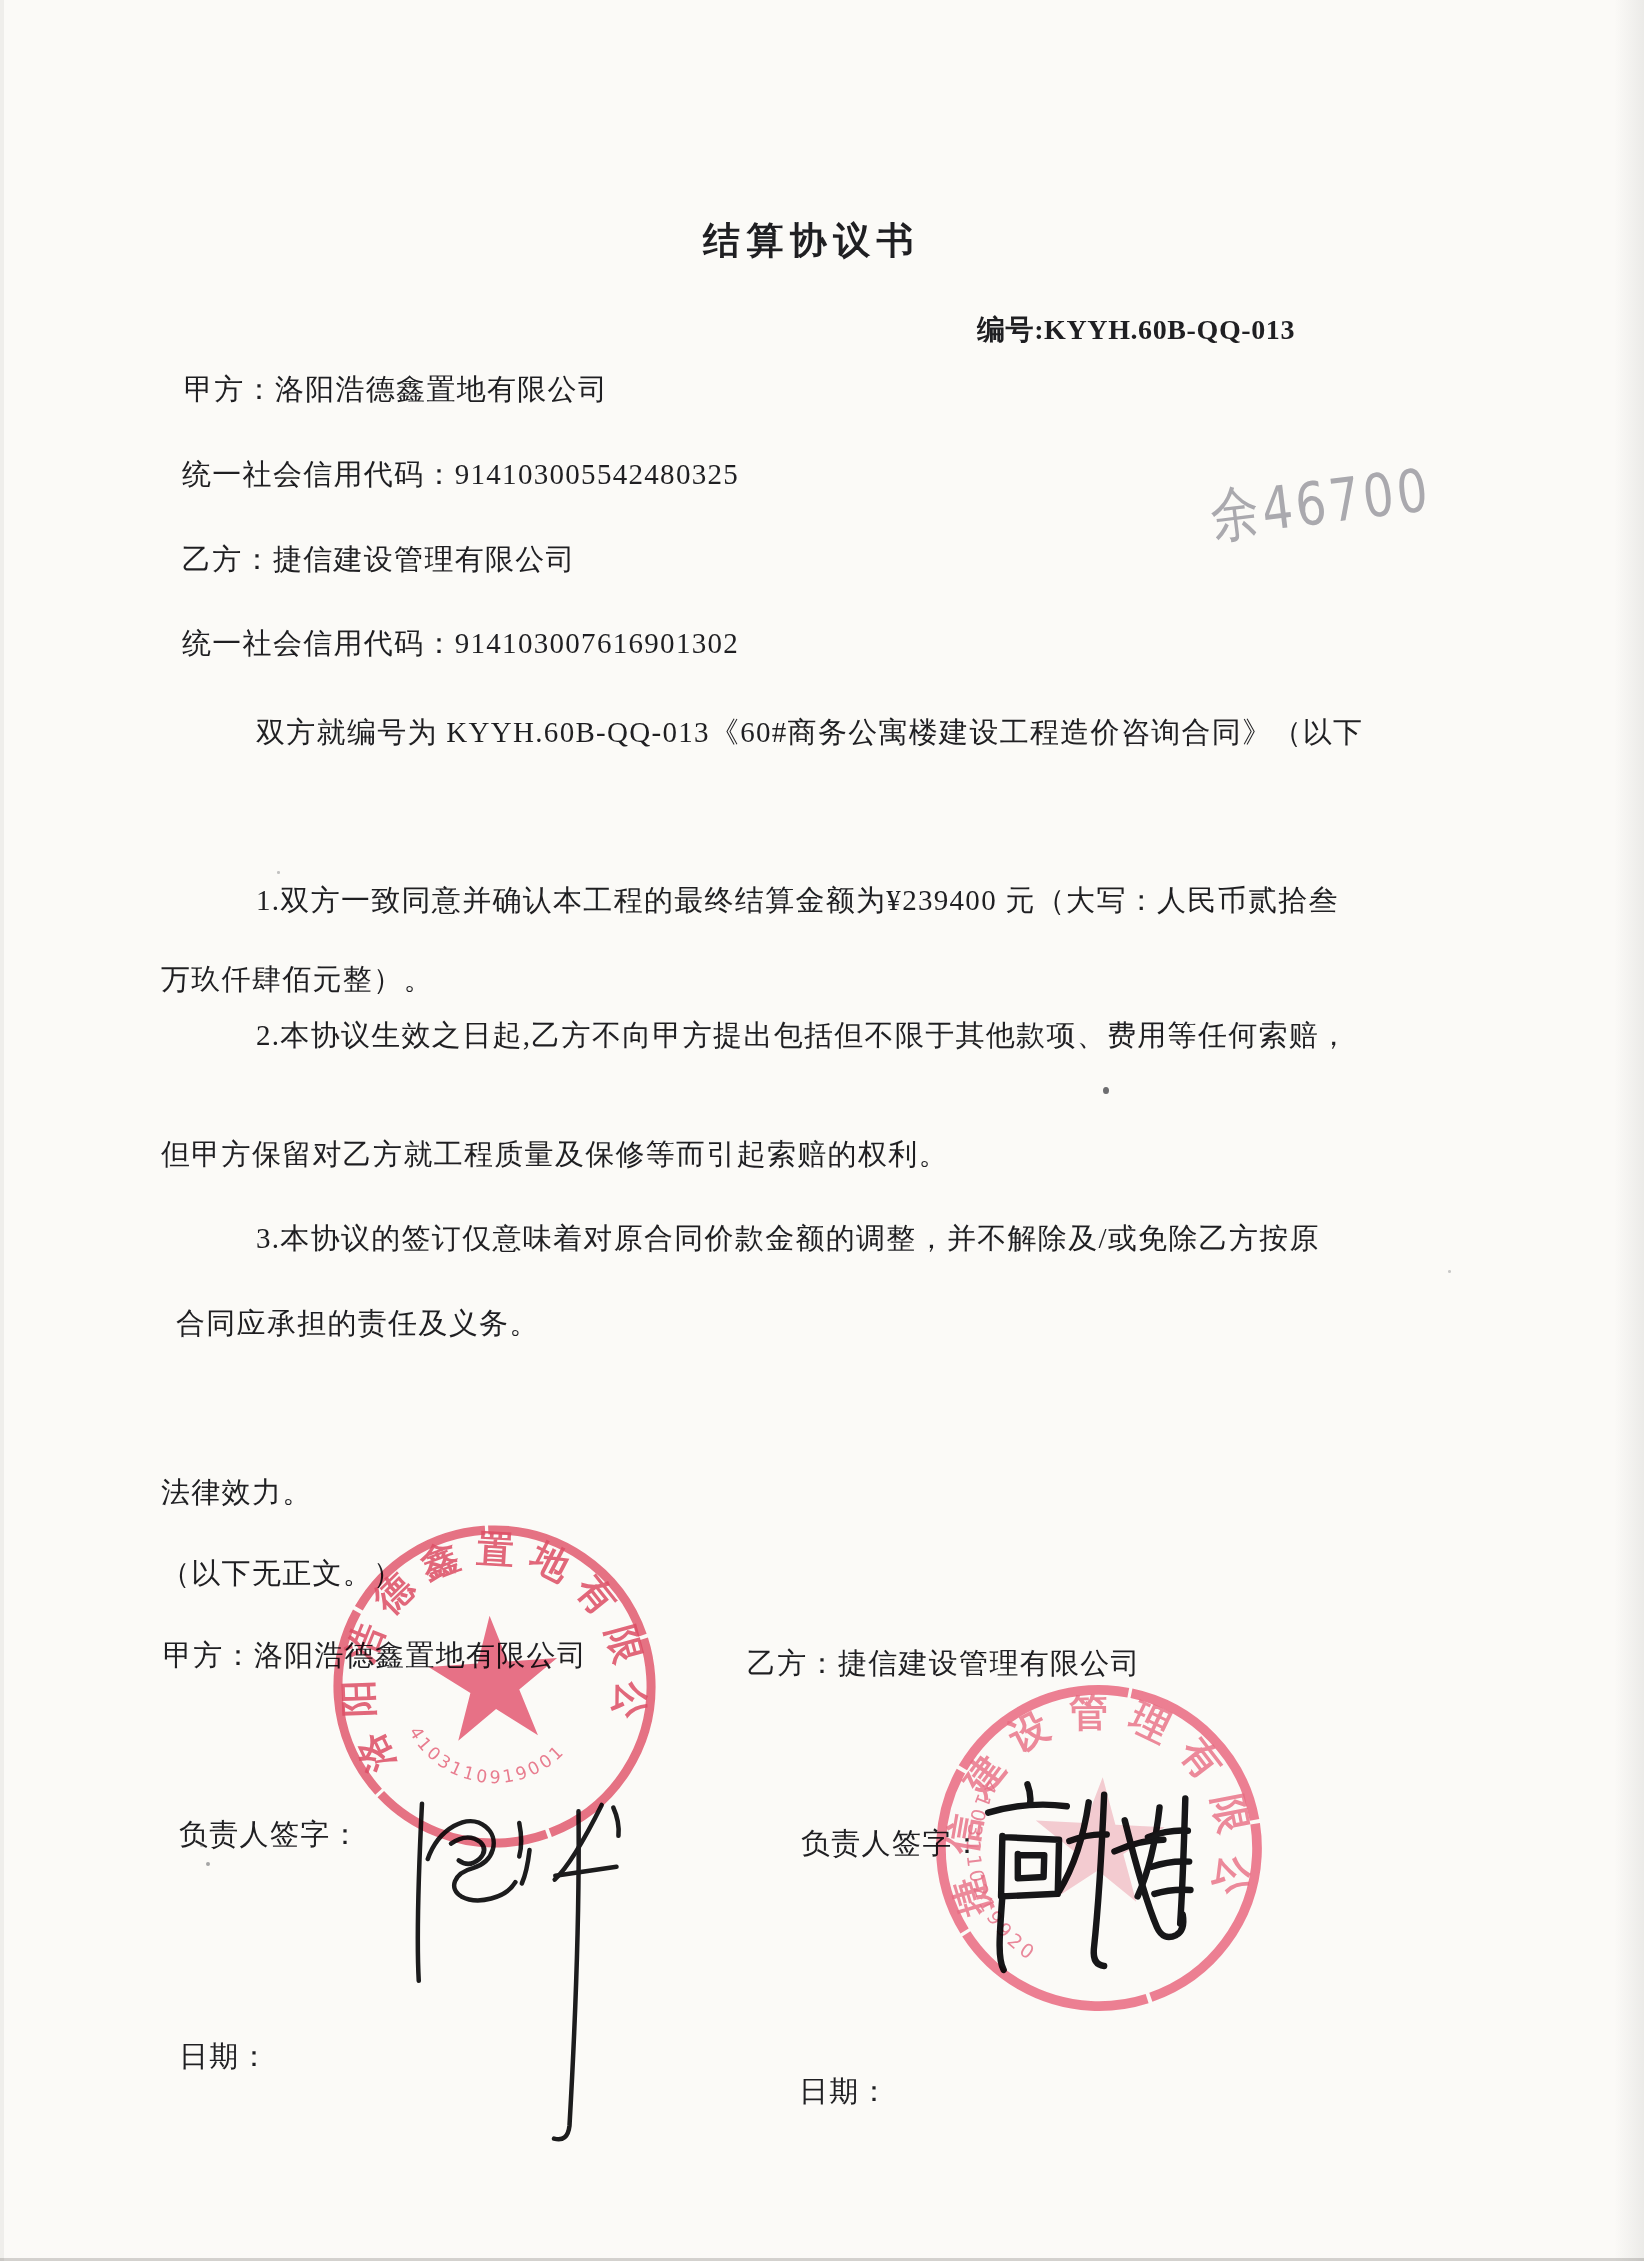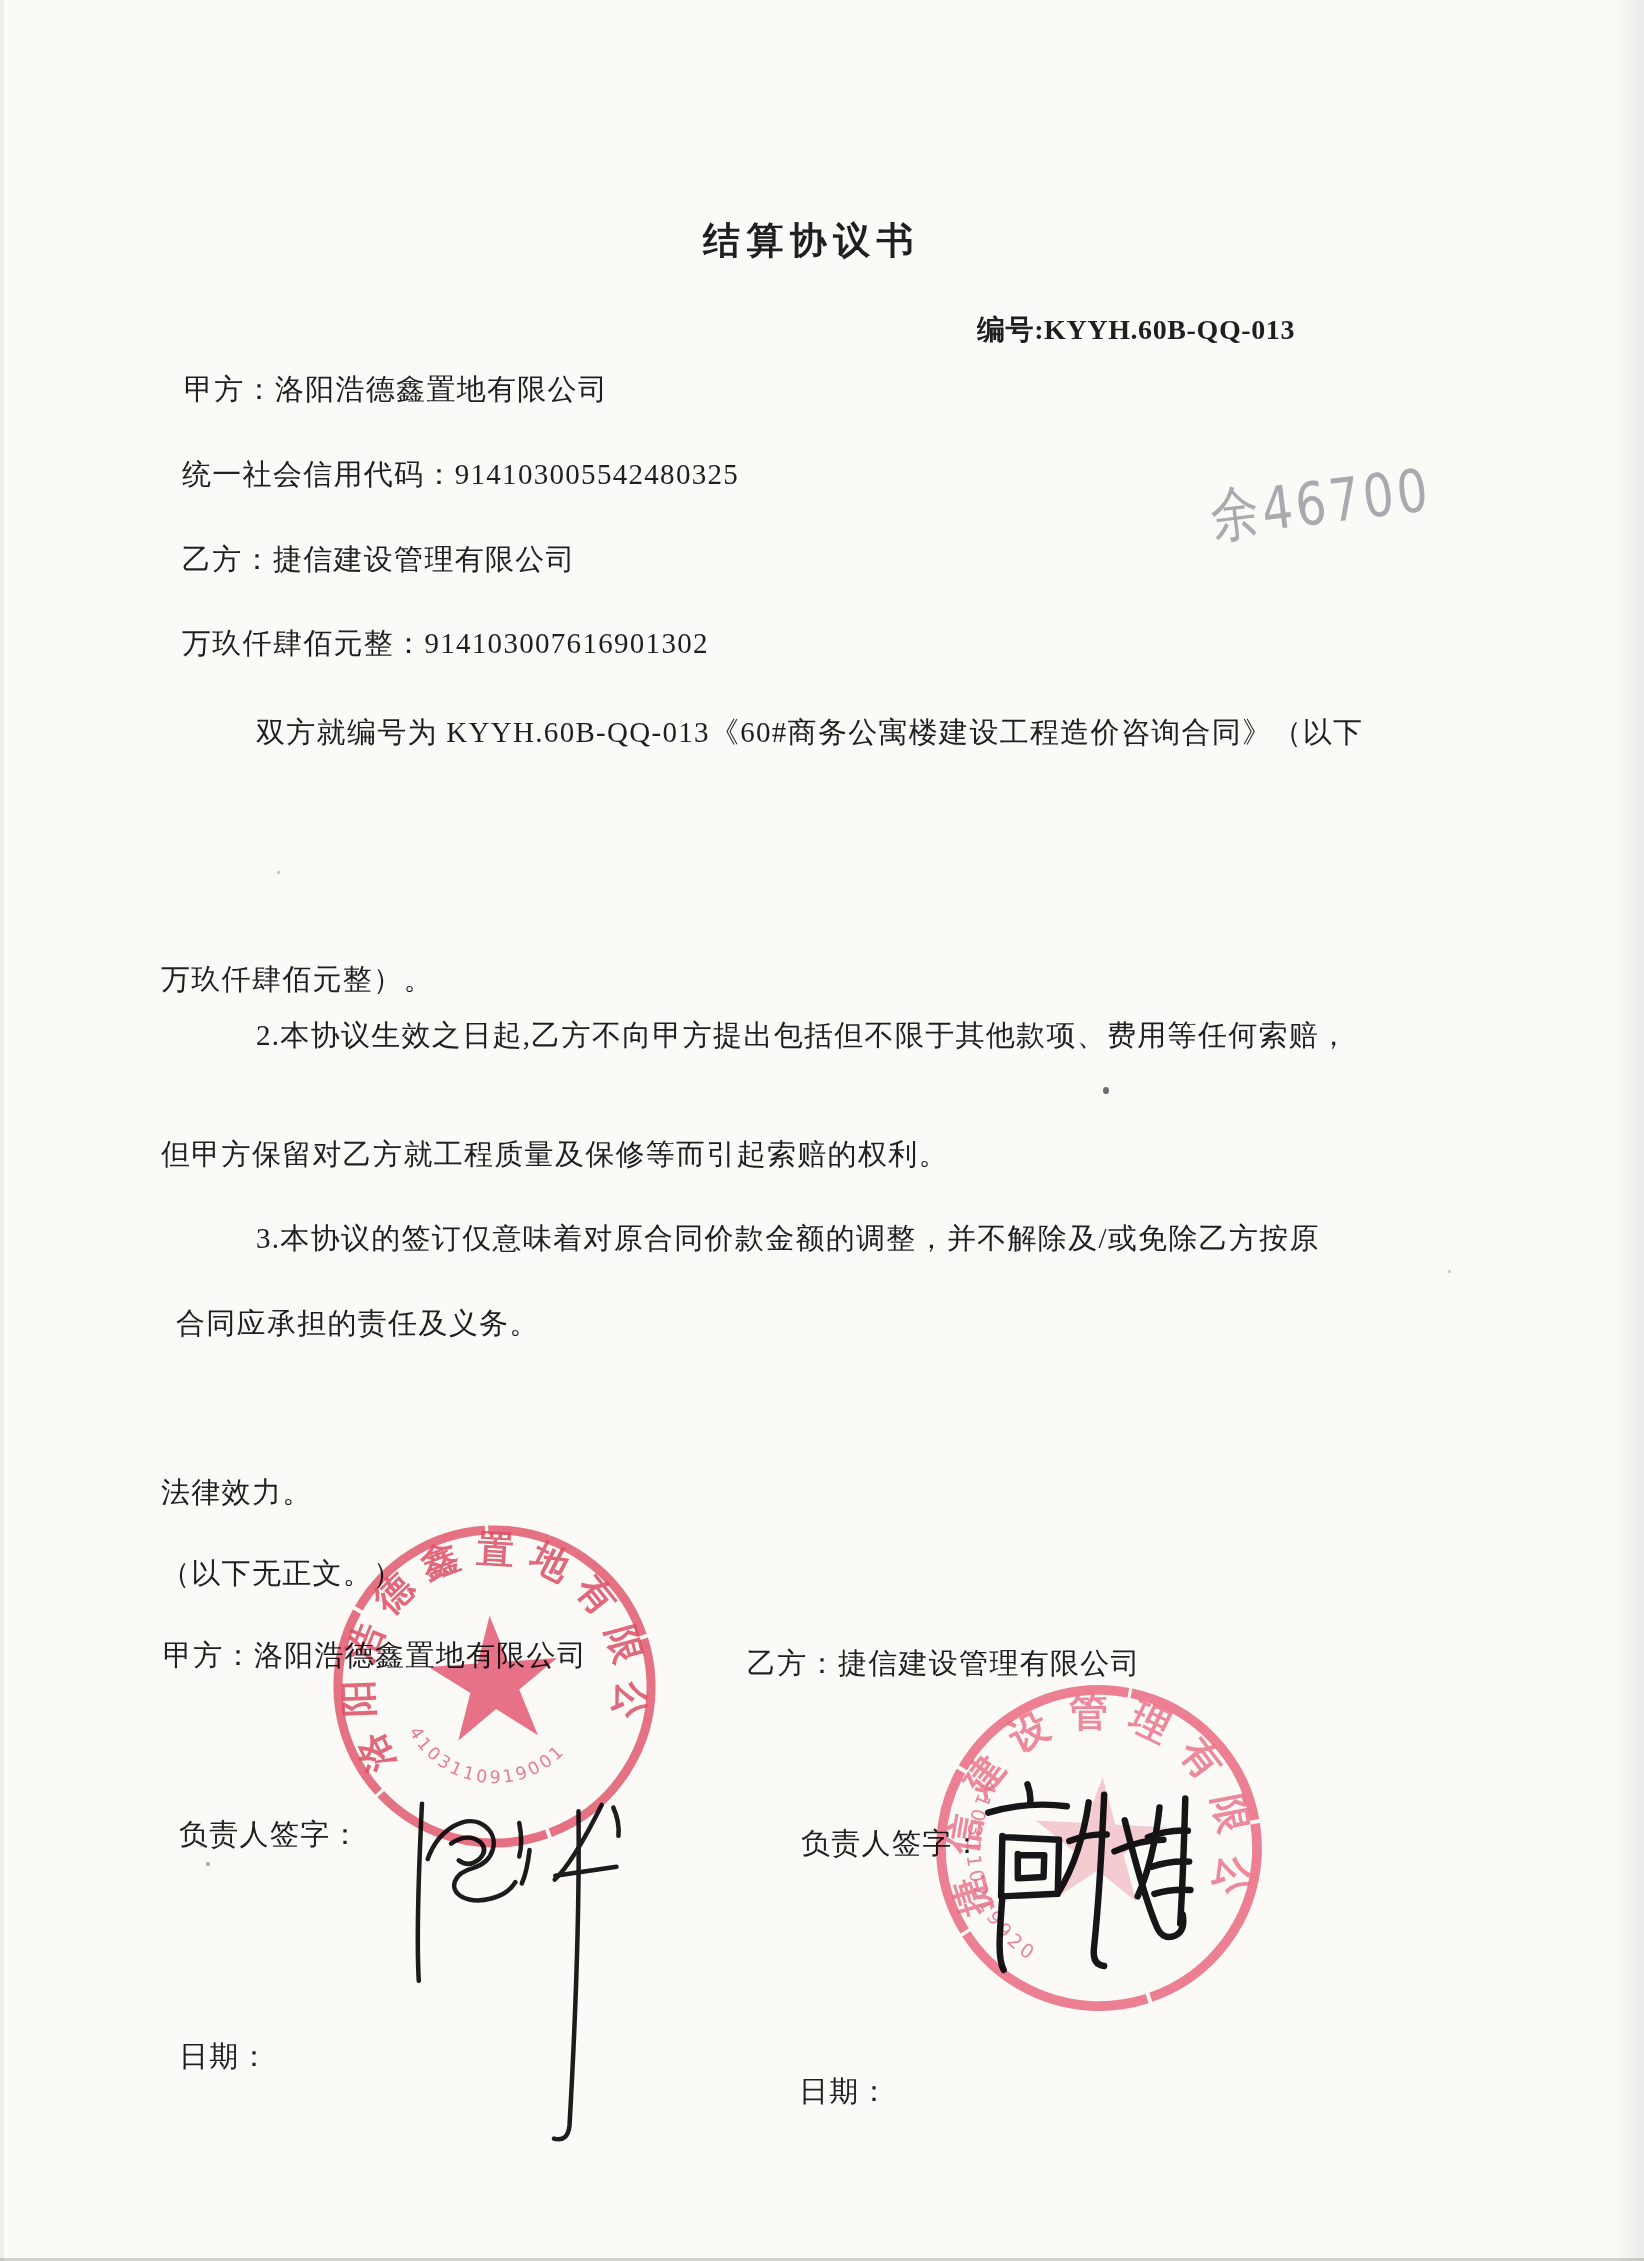--- a/index.html
+++ b/index.html
@@ -47,23 +47,24 @@
 <body>
 
 <div class="page">
 
   <div class="tline title" style="left:703px;top:216px;">结算协议书</div>
   <div class="tline docno" style="left:977px;top:311px;font-weight:bold;">编号:KYYH.60B-QQ-013</div>
 
   <div class="tline" style="left:184px;top:370px;">甲方：洛阳浩德鑫置地有限公司</div>
   <div class="tline" style="left:182px;top:455px;">统一社会信用代码：914103005542480325</div>
   <div class="tline" style="left:182px;top:540px;">乙方：捷信建设管理有限公司</div>
-  <div class="tline" style="left:182px;top:624px;">万玖仟肆佰元整：914103007616901302</div>
+  <div class="tline" style="left:182px;top:624px;">统一社会信用代码：914103007616901302</div>
 
   <div class="tline" style="left:256px;top:713px;">双方就编号为 KYYH.60B-QQ-013《60#商务公寓楼建设工程造价咨询合同》（以下</div>
+  <div class="tline" style="left:256px;top:881px;">1.双方一致同意并确认本工程的最终结算金额为¥239400 元（大写：人民币贰拾叁</div>
   <div class="tline" style="left:161px;top:960px;">万玖仟肆佰元整）。</div>
   <div class="tline" style="left:256px;top:1016px;">2.本协议生效之日起,乙方不向甲方提出包括但不限于其他款项、费用等任何索赔，</div>
   <div class="tline" style="left:161px;top:1135px;">但甲方保留对乙方就工程质量及保修等而引起索赔的权利。</div>
   <div class="tline" style="left:256px;top:1219px;">3.本协议的签订仅意味着对原合同价款金额的调整，并不解除及/或免除乙方按原</div>
   <div class="tline" style="left:176px;top:1304px;">合同应承担的责任及义务。</div>
   <div class="tline" style="left:161px;top:1473px;">法律效力。</div>
 
   <div class="tline" style="left:161px;top:1554px;">（以下无正文。）</div>
 
   <div class="tline" style="left:163px;top:1636px;">甲方：洛阳浩德鑫置地有限公司</div>

